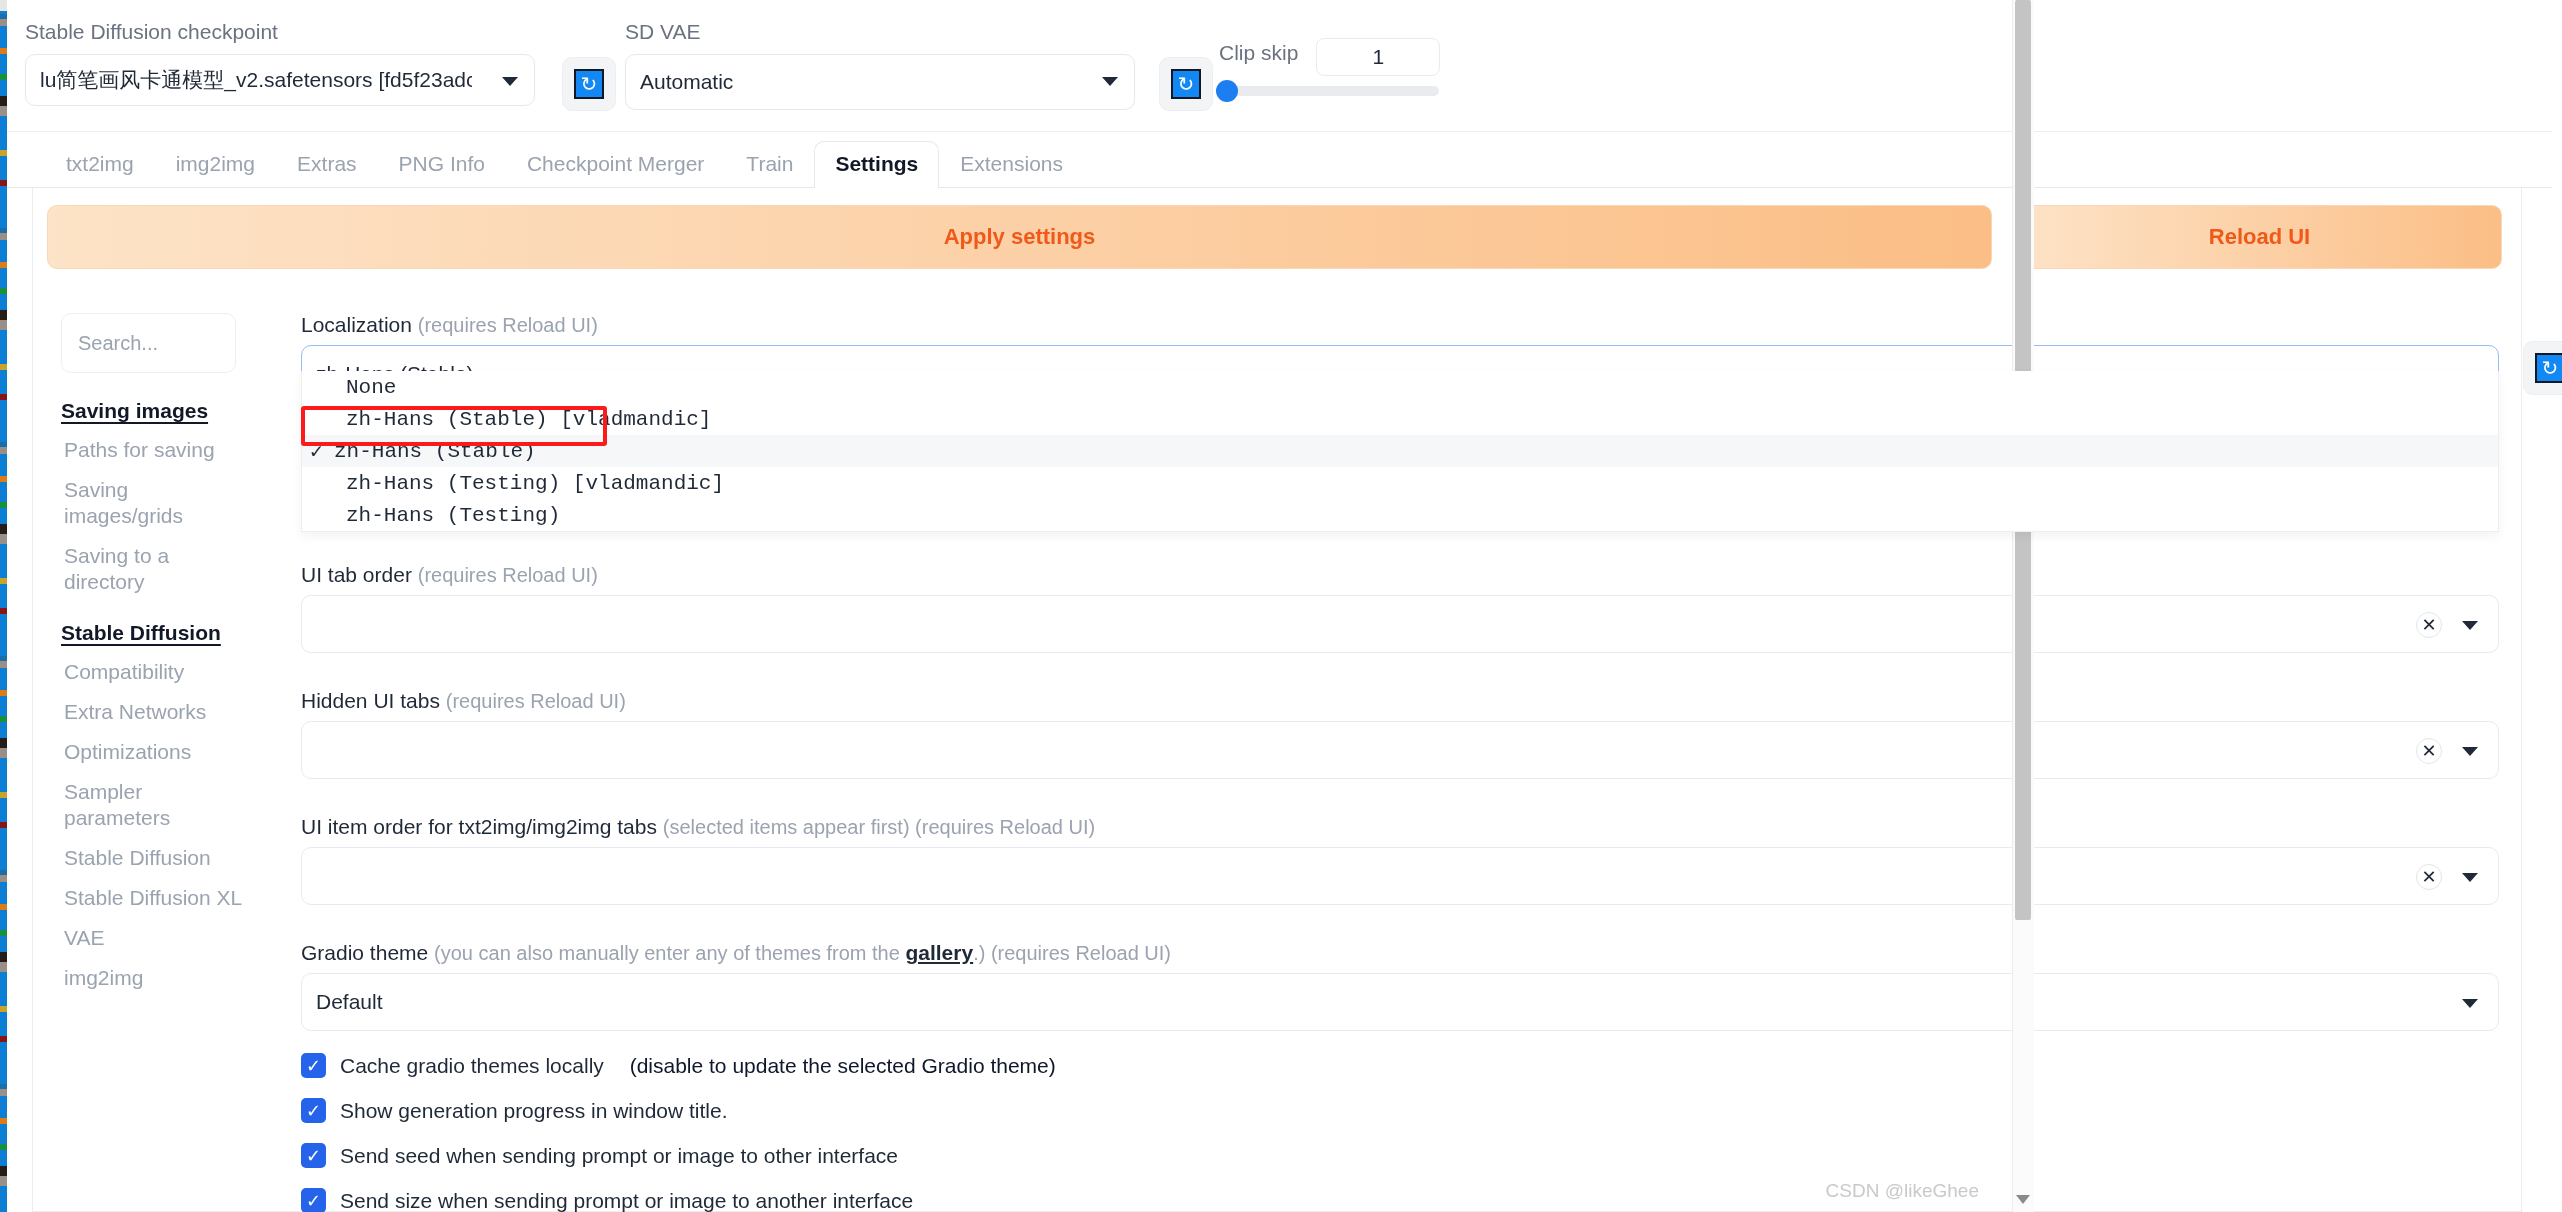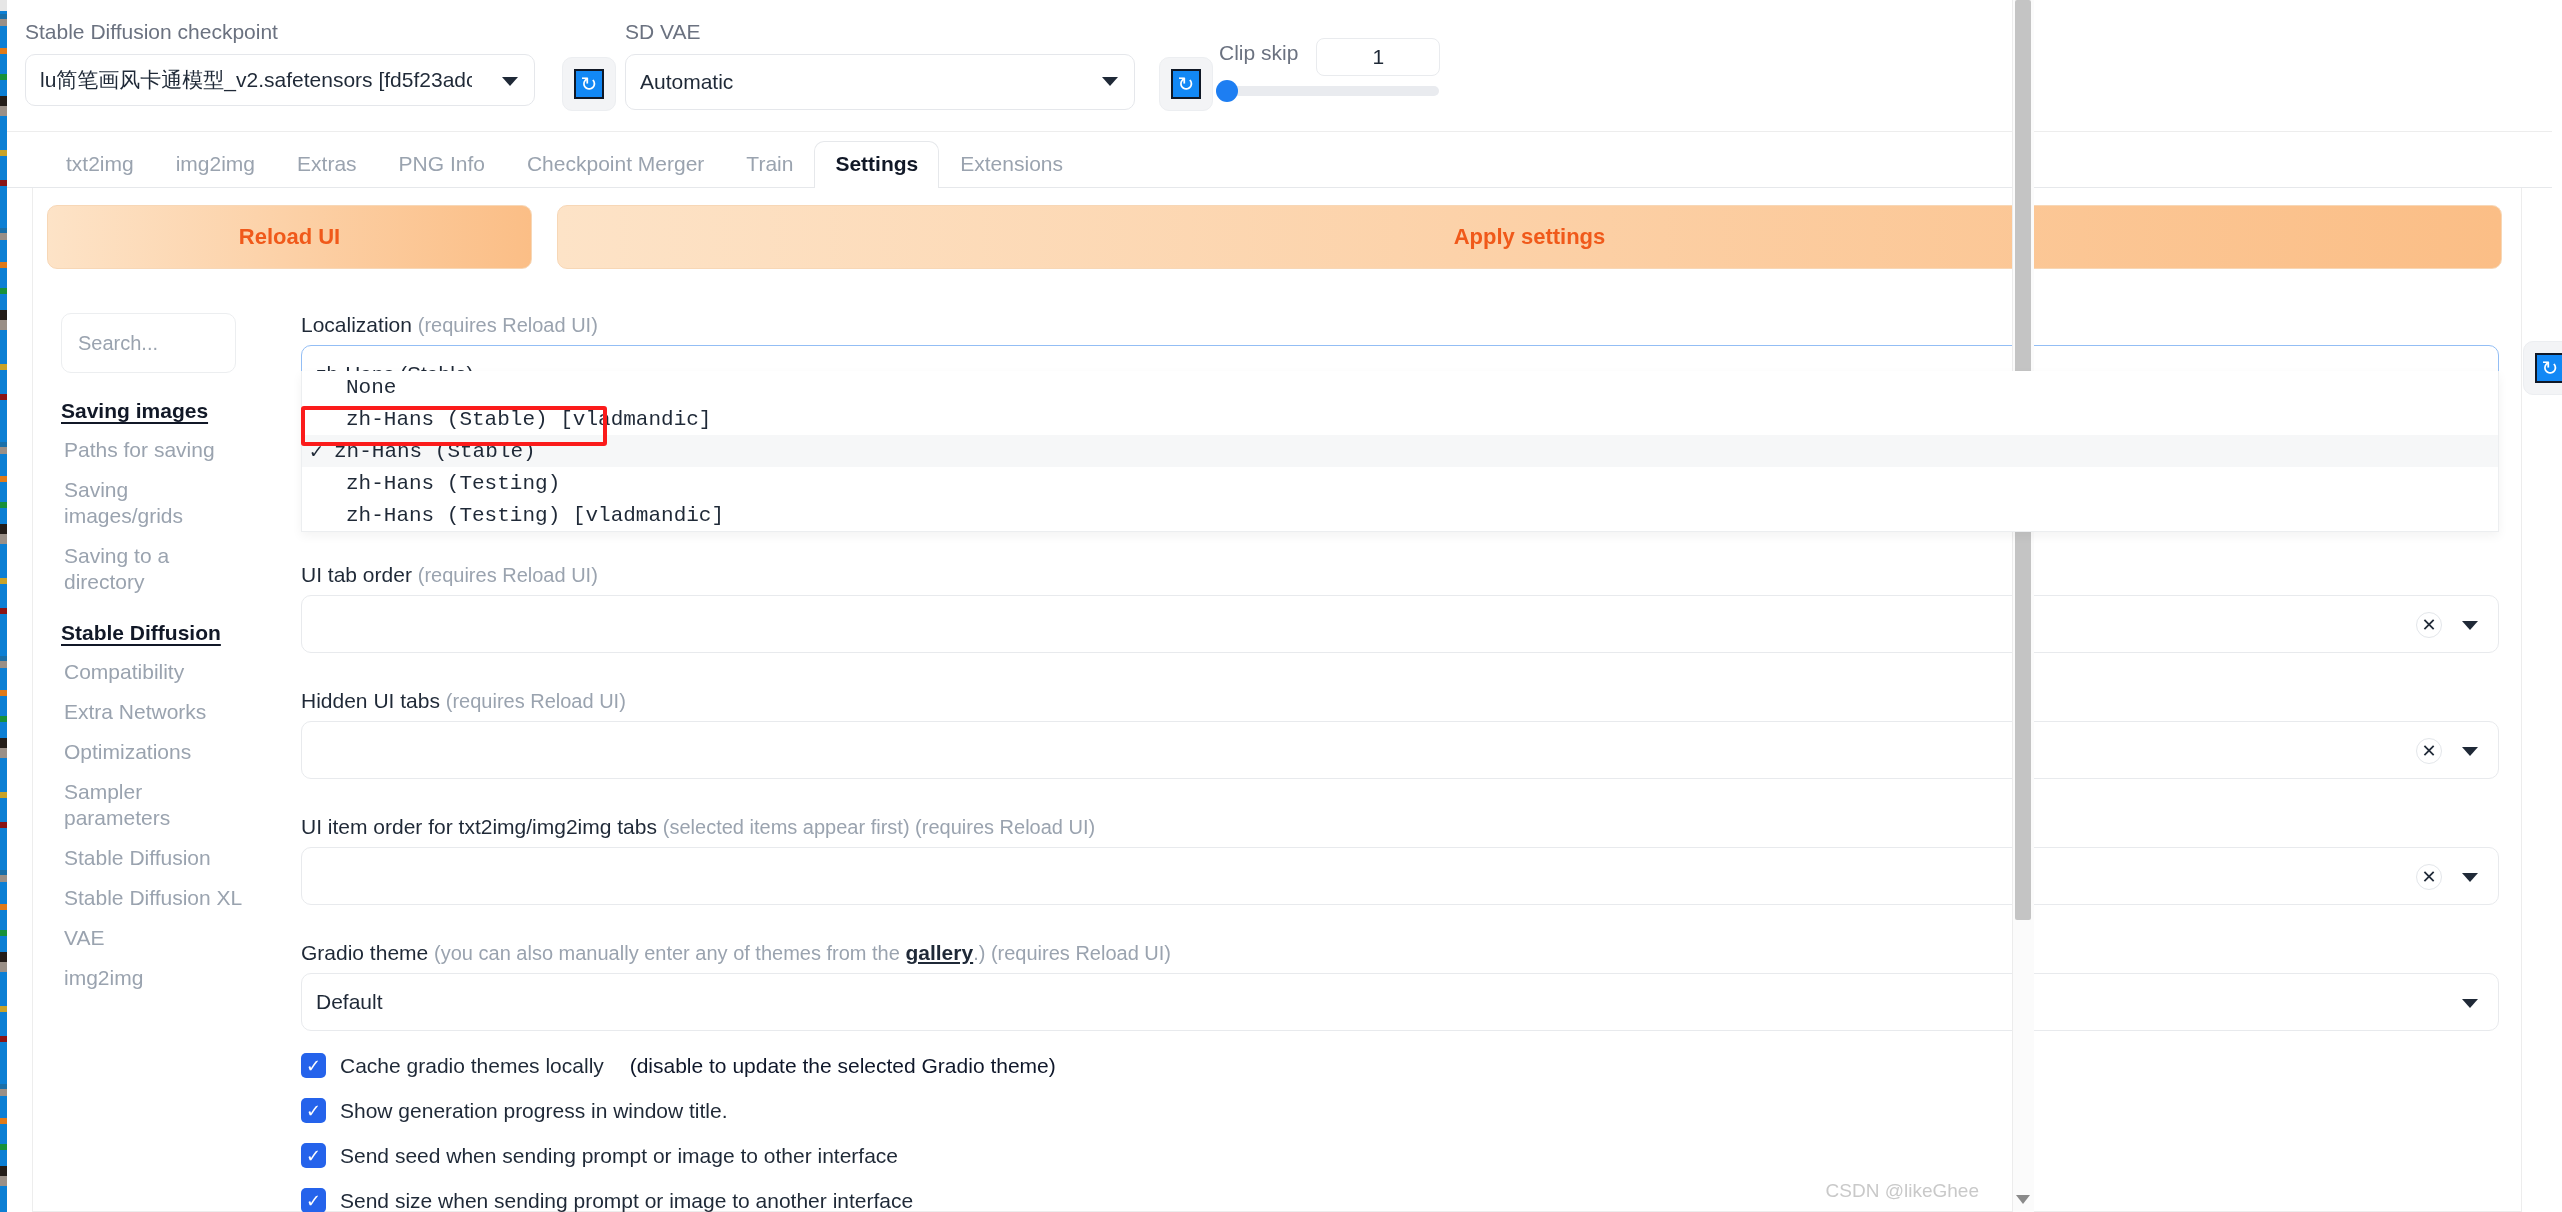--- a/index.html
+++ b/index.html
@@ -356,22 +356,22 @@
       <div class="tab">PNG Info</div>
       <div class="tab">Checkpoint Merger</div>
       <div class="tab">Train</div>
       <div class="tab active">Settings</div>
       <div class="tab">Extensions</div>
     </div>
 
   <div class="panel">
 
     <div class="btn-row">
+      <div class="btn-orange" id="apply-btn">Apply settings</div>
       <div class="btn-orange" id="reload-btn">Reload UI</div>
-      <div class="btn-orange" id="apply-btn">Apply settings</div>
     </div>
 
     <div class="content">
 
       <div class="sidebar">
         <div class="search-box">Search...</div>
         <div id="nav-groups">
             <div class="nav-group-title">Saving images</div>
             <div class="nav-item">Paths for saving</div>
             <div class="nav-item">Saving images/grids</div>
@@ -407,25 +407,25 @@
               <div class="dd-item">
                 <span class="dd-check"></span>
                 <span>zh-Hans (Stable) [vladmandic]</span>
               </div>
               <div class="dd-item sel">
                 <span class="dd-check">✓</span>
                 <span>zh-Hans (Stable)</span>
               </div>
               <div class="dd-item">
                 <span class="dd-check"></span>
-                <span>zh-Hans (Testing)</span>
+                <span>zh-Hans (Testing) [vladmandic]</span>
               </div>
               <div class="dd-item">
                 <span class="dd-check"></span>
-                <span>zh-Hans (Testing) [vladmandic]</span>
+                <span>zh-Hans (Testing)</span>
               </div>
             </div>
           <div class="dd-highlight"></div>
           <div style="position:absolute;left:2222px;top:28px;">
             <div class="refresh-btn">
               <div class="refresh-glyph">↻</div>
             </div>
           </div>
         </div>
 

